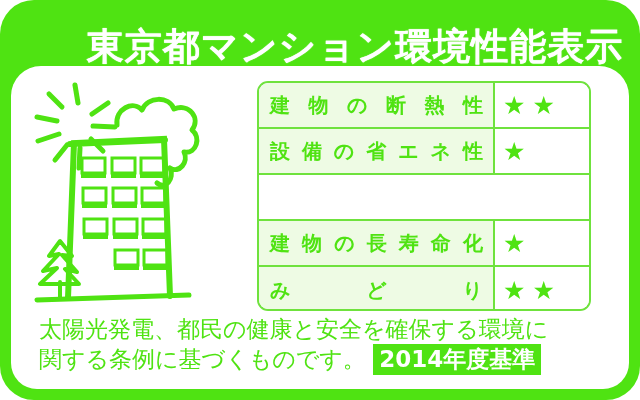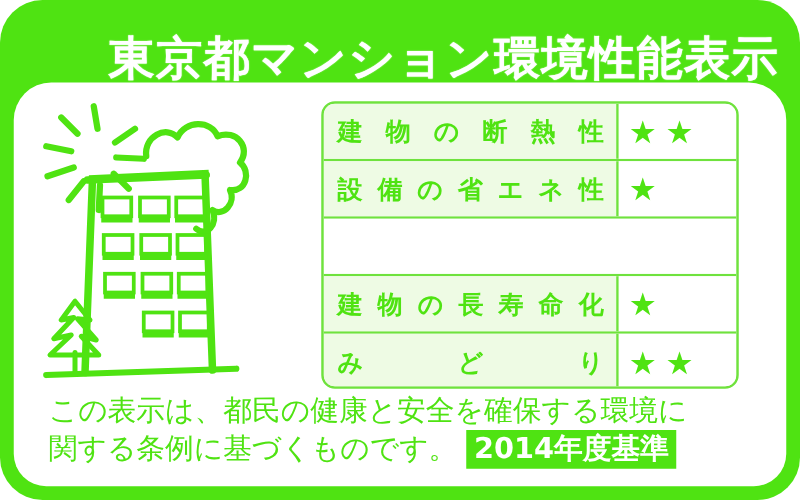--- a/index.html
+++ b/index.html
@@ -249,21 +249,21 @@
         </div>
         <div class="rowstars">
           <span class="star">★</span>
           <span class="star">★</span>
         </div>
       </div>
 
     </div>
 
     <div id="note">
-      <span class="ln">この表示は、都民の健康と安全を確保する環境に</span>
+      <span class="ln">太陽光発電、都民の健康と安全を確保する環境に</span>
       <span class="ln" id="noteline2">
         <span>関する条例に基づくものです。</span>
         <span id="badge">2014年度基準</span>
       </span>
     </div>
 
   </div>
 </div>
 
 </body></html>

